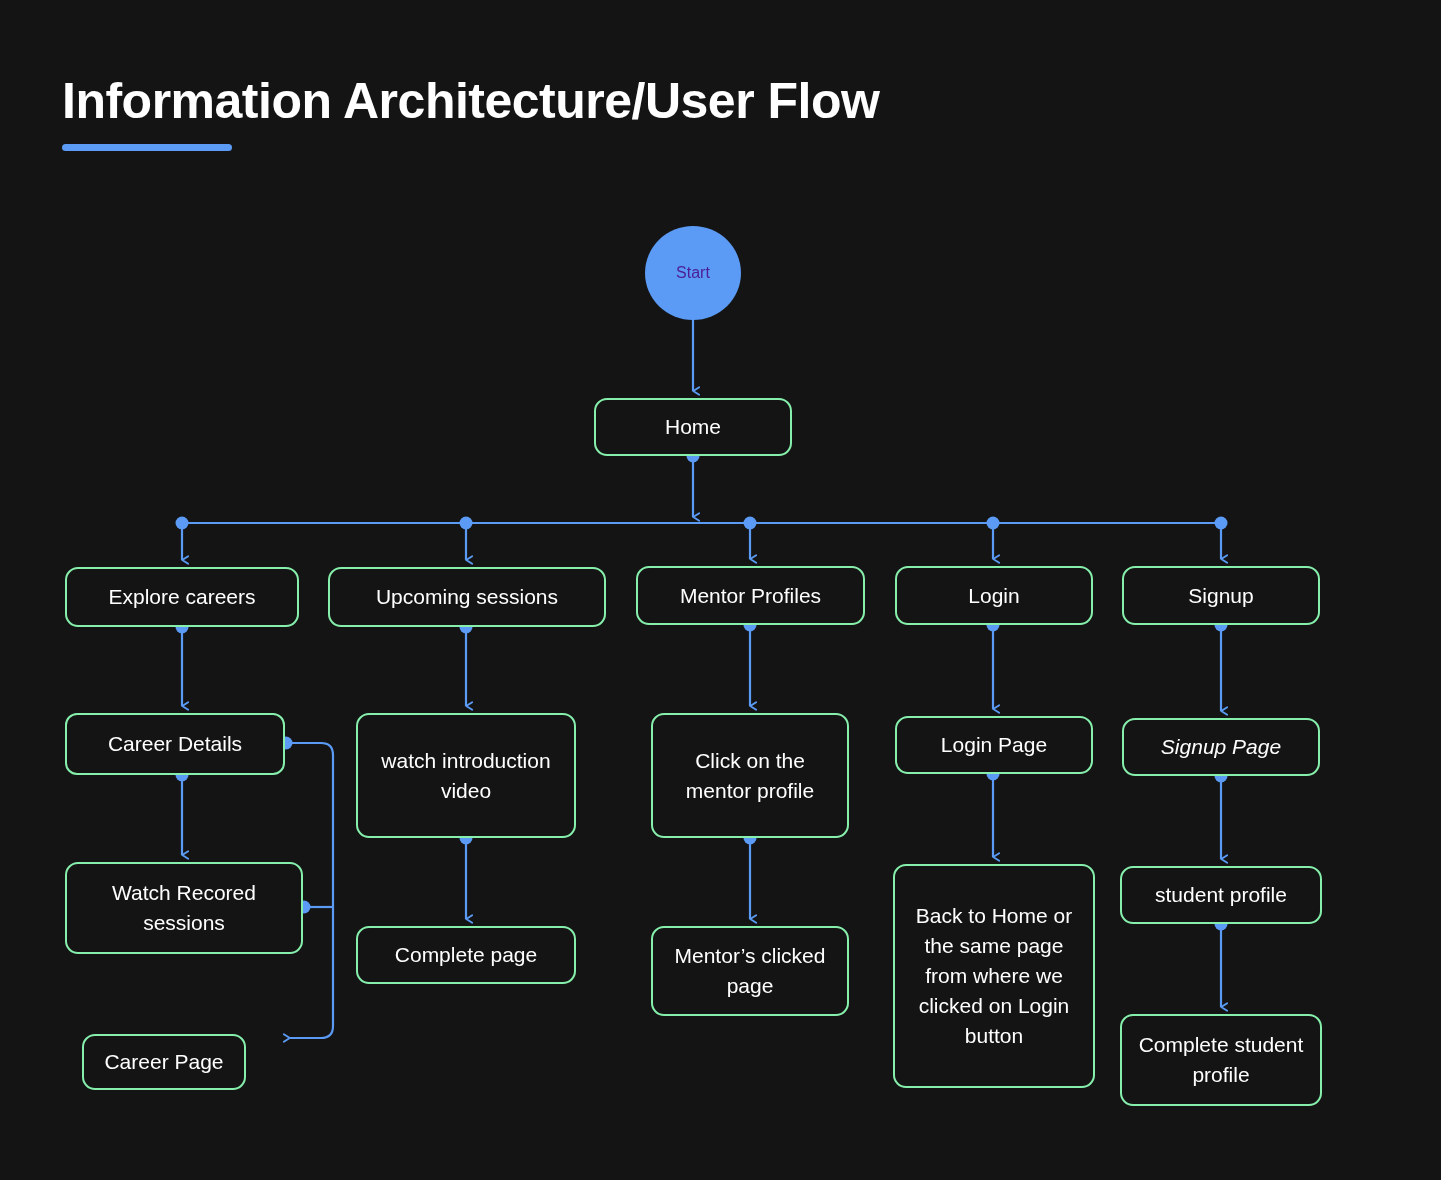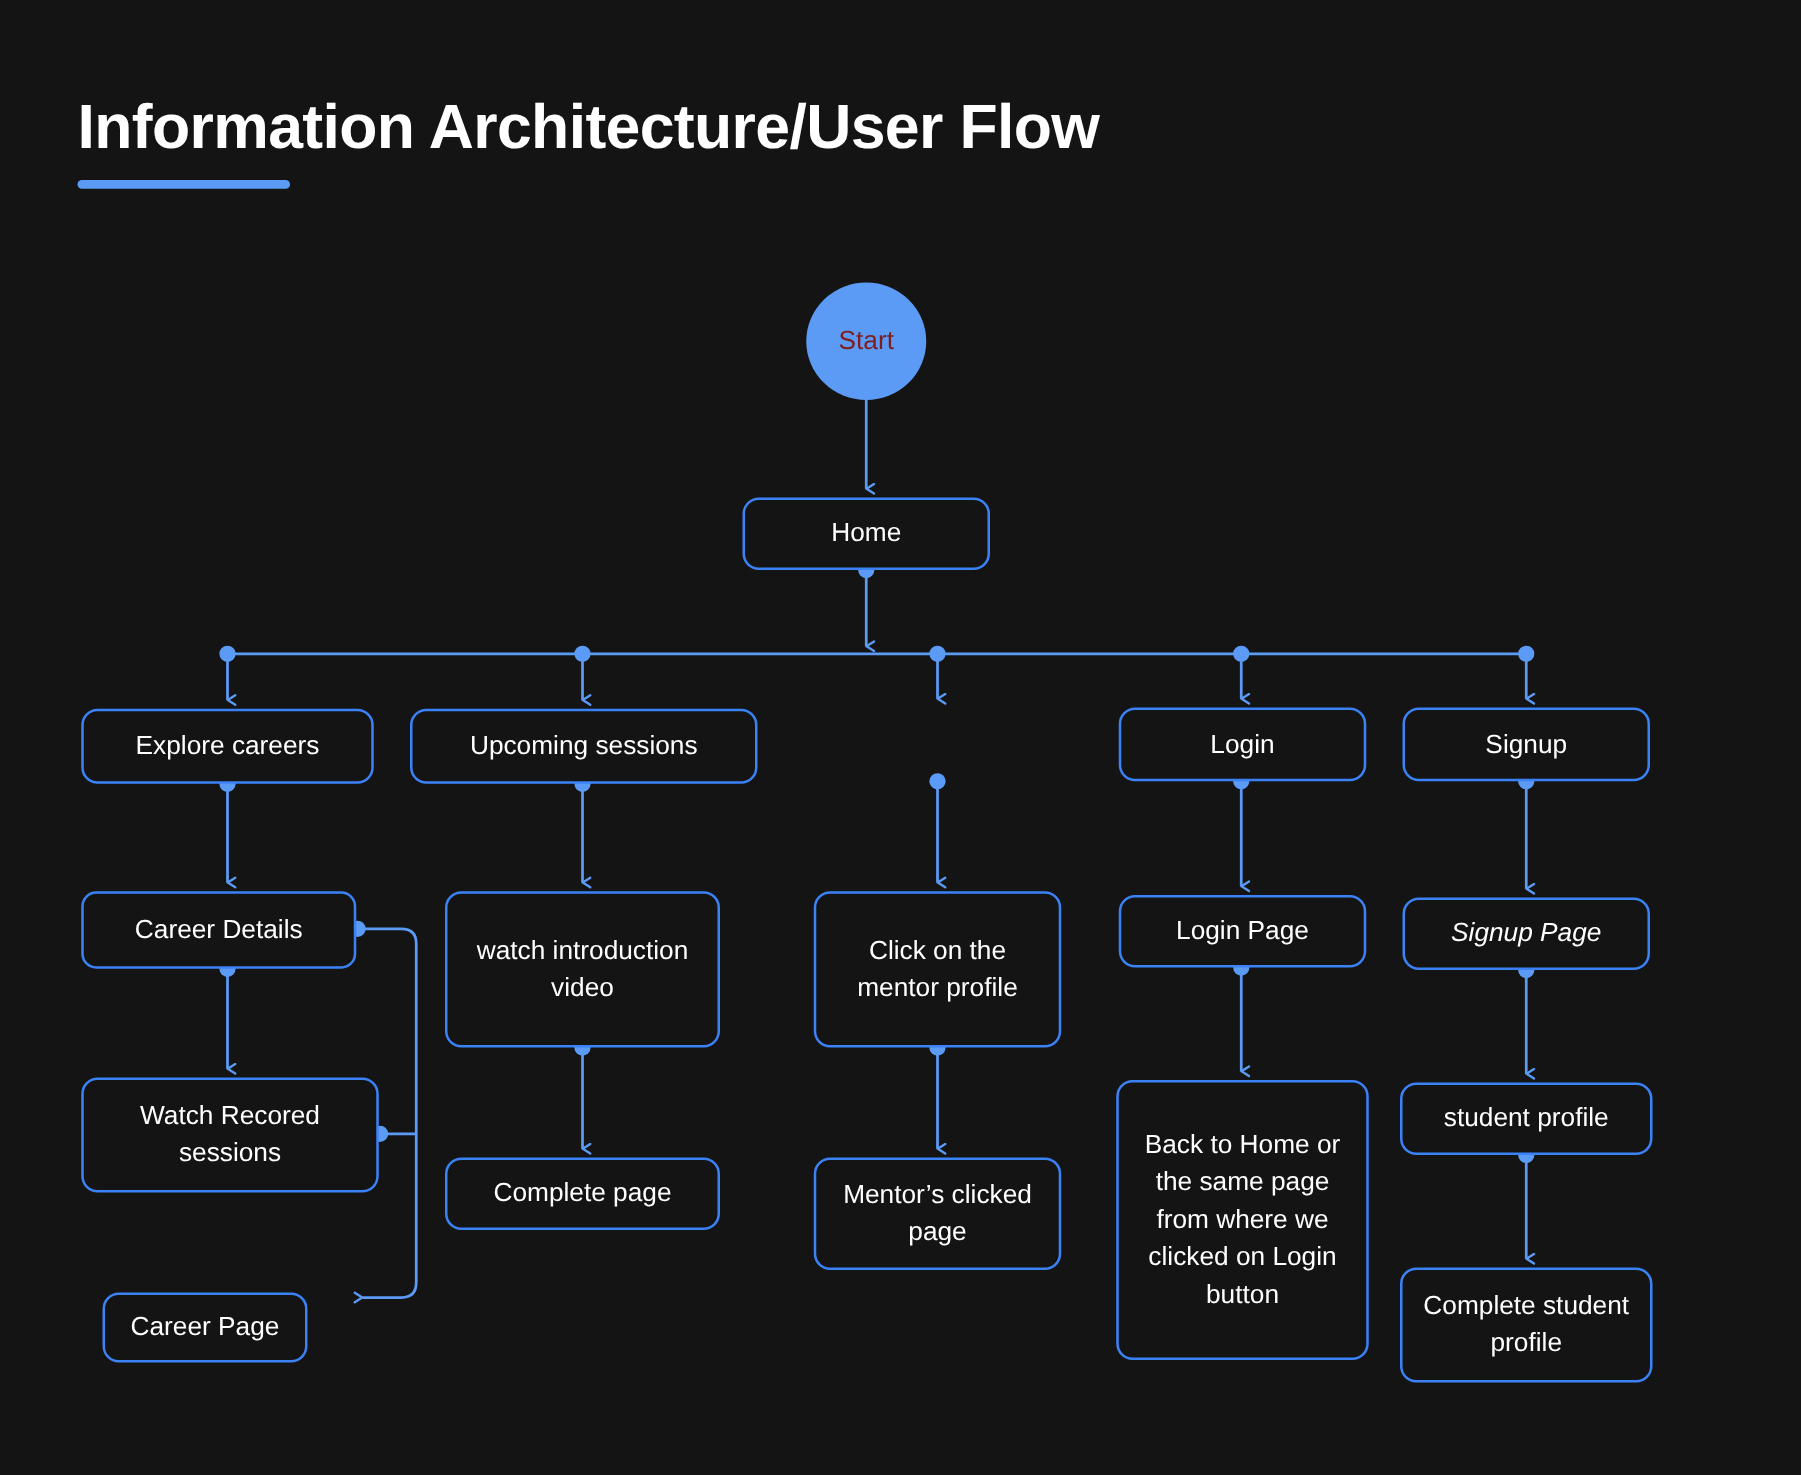--- a/index.html
+++ b/index.html
@@ -37,41 +37,41 @@
   }
   #flow-svg {
     position: absolute;
     left: 0;
     top: 0;
     width: 1441px;
     height: 1180px;
   }
   .node-box {
     position: absolute;
-    border: 2px solid #3b82f6;
+    border: 2px solid #86efac;
     border-radius: 13px;
     background: #141414;
     color: #ffffff;
     display: flex;
     align-items: center;
     justify-content: center;
     text-align: center;
     font-size: 21px;
     line-height: 1.42;
     padding: 0 8px;
   }
   .start-node {
     position: absolute;
     border-radius: 50%;
     background: #5b9bf5;
-    color: #7f1d1d;
+    color: #4c1d95;
     display: flex;
     align-items: center;
     justify-content: center;
-    font-size: 21px;
+    font-size: 16px;
   }
 </style>
 </head>
 <body>
 
 <div id="page">
 
   <div class="page-title">Information Architecture/User Flow</div>
   <div class="title-underline"></div>
 
@@ -149,20 +149,23 @@
   </div>
 
   <div class="node-box" style="left:65px; top:567px; width:234px; height:60px;">
     <span>Explore careers</span>
   </div>
 
   <div class="node-box" style="left:328px; top:567px; width:278px; height:60px;">
     <span>Upcoming sessions</span>
   </div>
 
+  <div class="node-box" style="left:636px; top:566px; width:229px; height:59px;">
+    <span>Mentor Profiles</span>
+  </div>
 
   <div class="node-box" style="left:895px; top:566px; width:198px; height:59px;">
     <span>Login</span>
   </div>
 
   <div class="node-box" style="left:1122px; top:566px; width:198px; height:59px;">
     <span>Signup</span>
   </div>
 
   <div class="node-box" style="left:65px; top:713px; width:220px; height:62px;border-radius:12px;">

